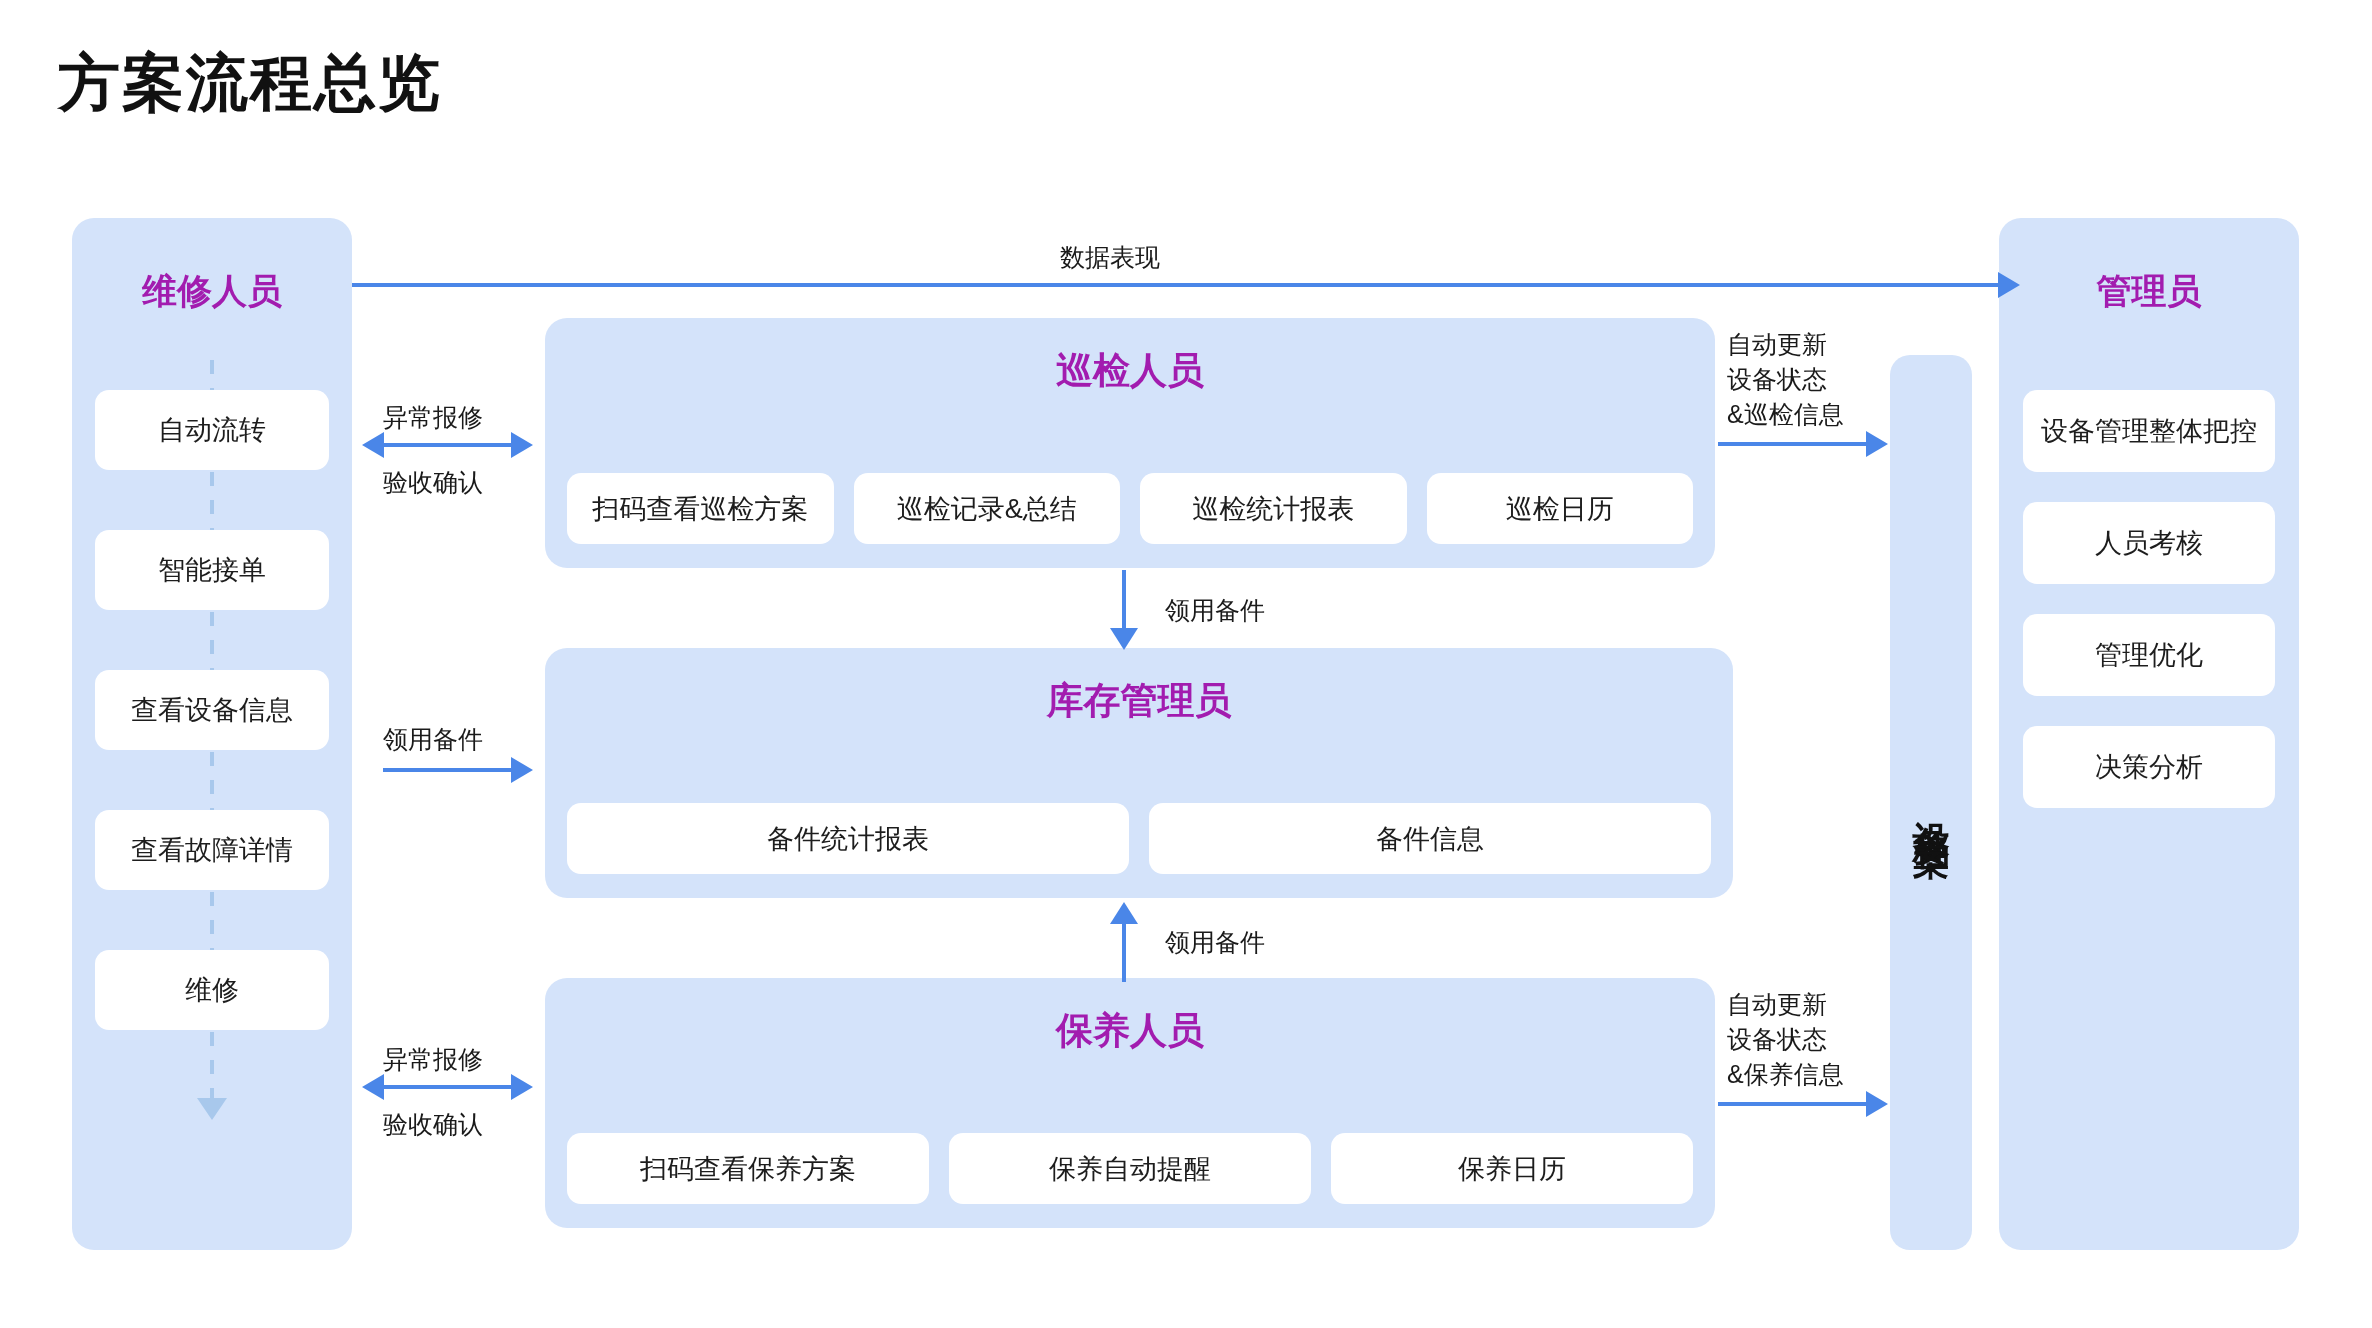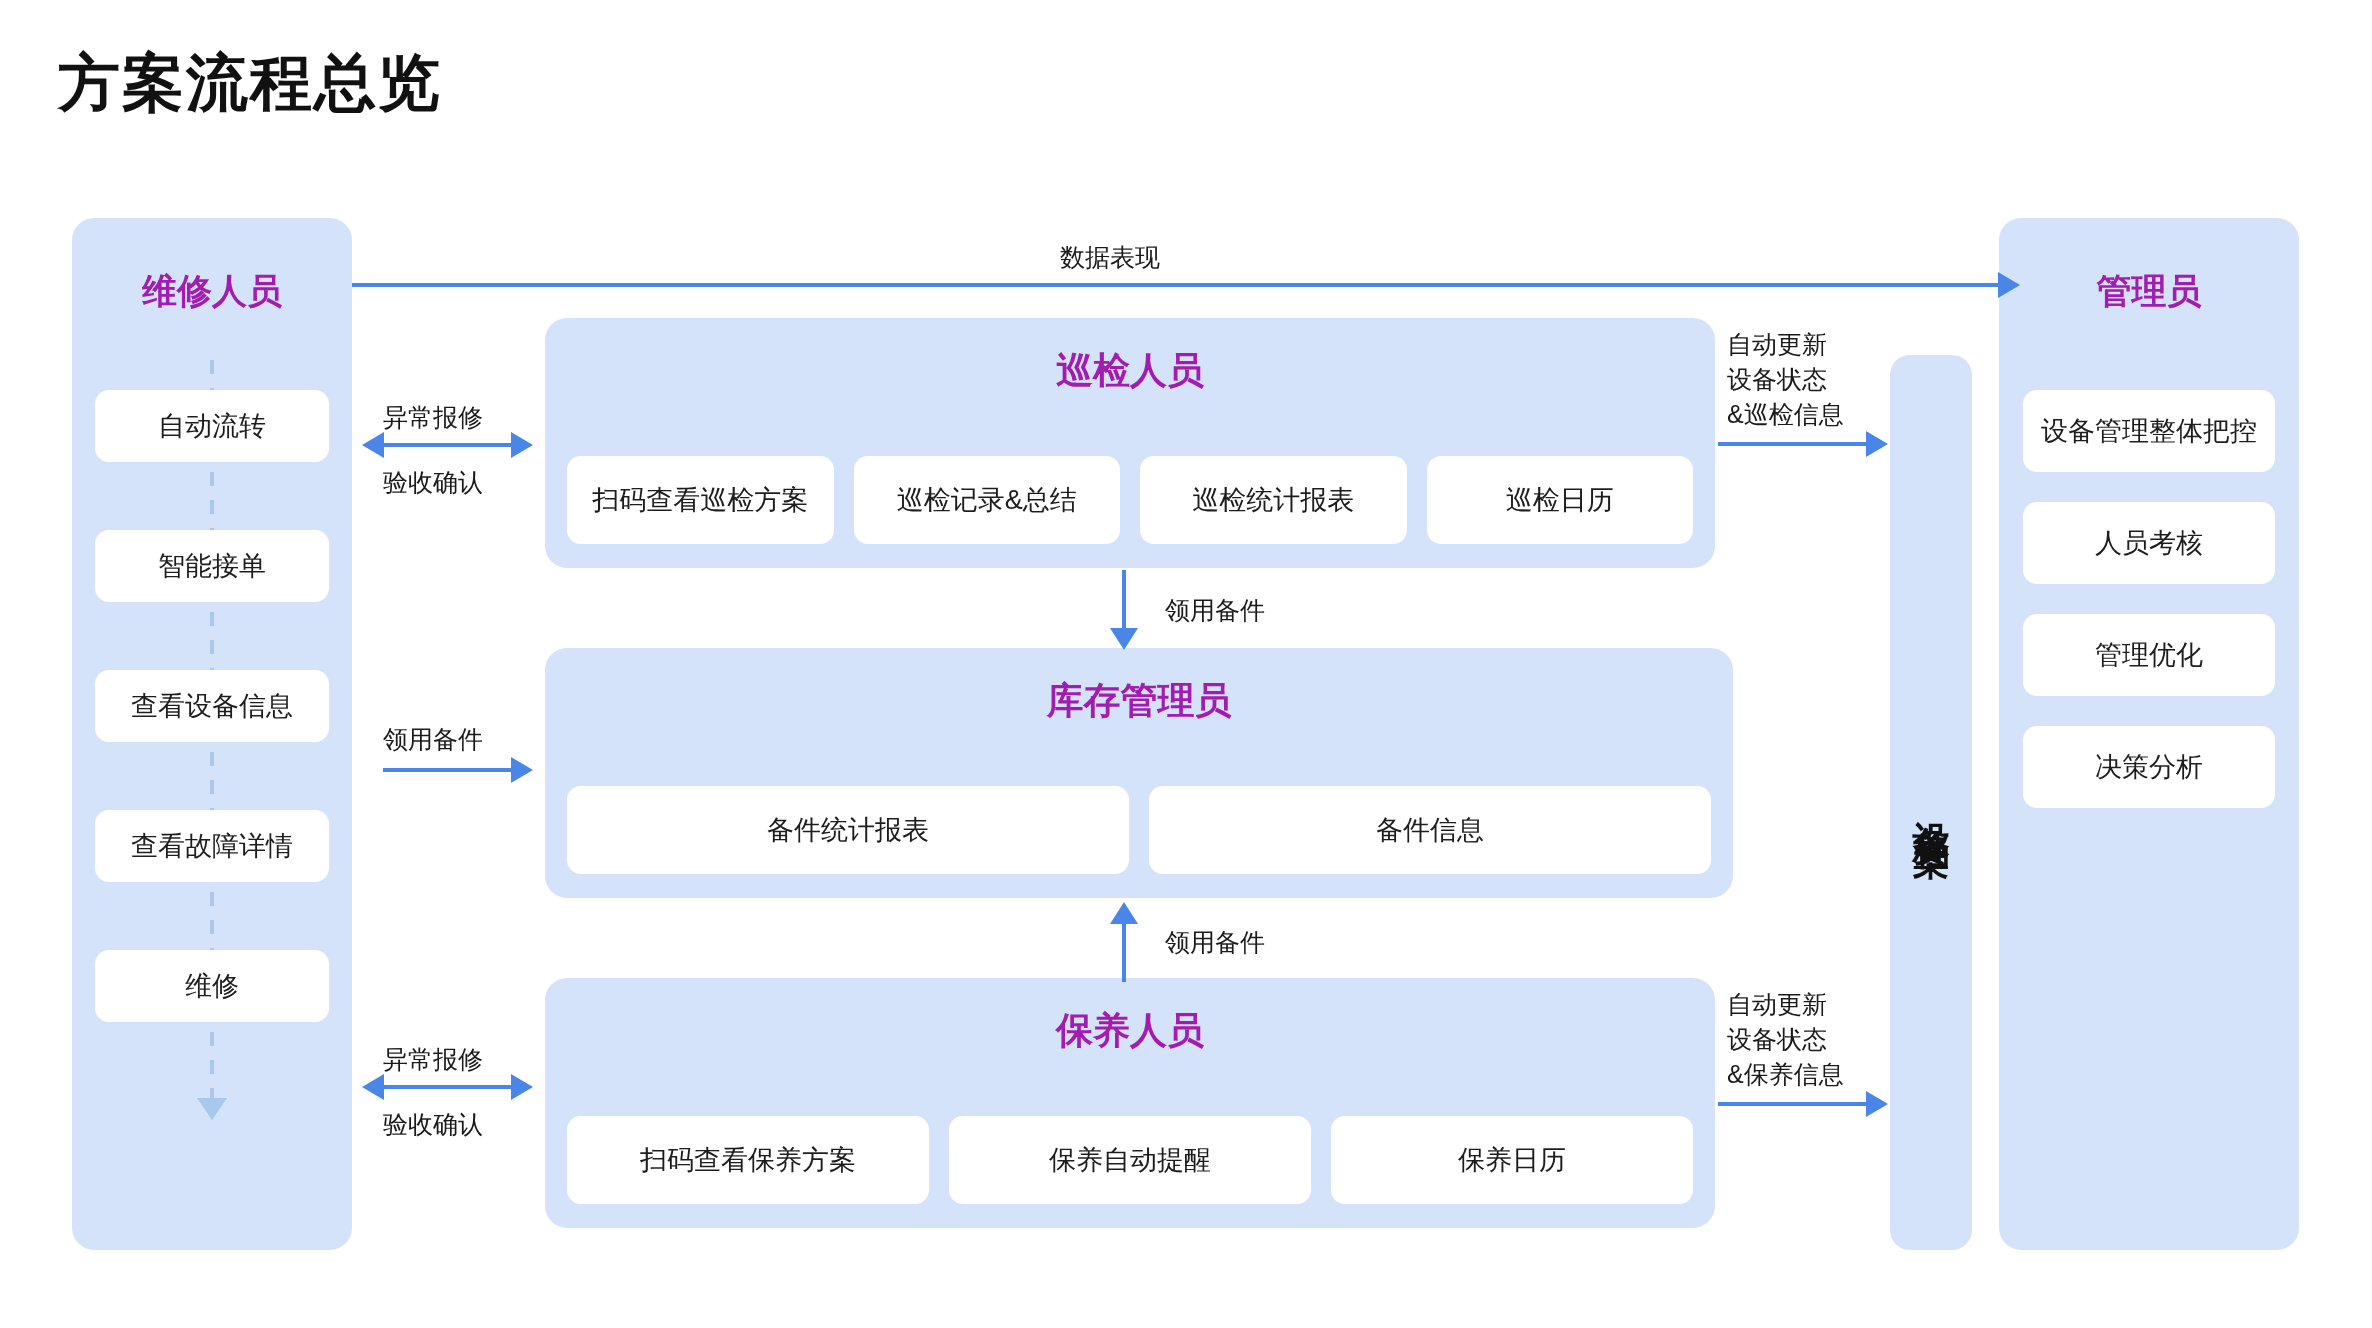--- a/index.html
+++ b/index.html
@@ -24,21 +24,21 @@
   .card{
     background:#ffffff;border-radius:14px;
     display:flex;align-items:center;justify-content:center;
     color:#1d1d1d;text-align:center;
   }
 
   
   #left-panel{left:72px;top:218px;width:280px;height:1032px;}
   #left-panel .panel-title{position:absolute;left:0;right:0;top:50px;font-size:35px;}
   .left-card{
-    position:absolute;left:23px;width:234px;height:72px;font-size:27px;
+    position:absolute;left:23px;width:234px;height:80px;font-size:27px;
   }
   #left-dash{
     position:absolute;left:138px;top:142px;width:4px;height:740px;
     background:repeating-linear-gradient(to bottom,#a8c8ec 0 14px,transparent 14px 28px);
   }
   #left-dash-arrow{
     position:absolute;left:125px;top:880px;width:0;height:0;
     border-left:15px solid transparent;border-right:15px solid transparent;
     border-top:22px solid #a8c8ec;
   }
@@ -64,21 +64,21 @@
   
   .mid-panel{left:545px;width:1170px;height:250px;}
   #panel-inspect{top:318px;}
   #panel-stock{top:648px;padding-left:18px;}
   #panel-maintain{top:978px;}
   .mid-panel .panel-title{position:absolute;left:0;right:0;top:28px;font-size:37px;}
   .mid-cards{
     position:absolute;left:22px;right:22px;bottom:24px;
     display:flex;gap:20px;
   }
-  .mid-cards .card{flex:1;height:88px;font-size:27px;}
+  .mid-cards .card{flex:1;height:71px;font-size:27px;}
 
   
   .hline{position:absolute;background:#4a86e8;height:4px;}
   .vline{position:absolute;background:#4a86e8;width:4px;}
   .arrow-r{
     position:absolute;width:0;height:0;
     border-top:13px solid transparent;border-bottom:13px solid transparent;
     border-left:22px solid #4a86e8;
   }
   .arrow-l{

